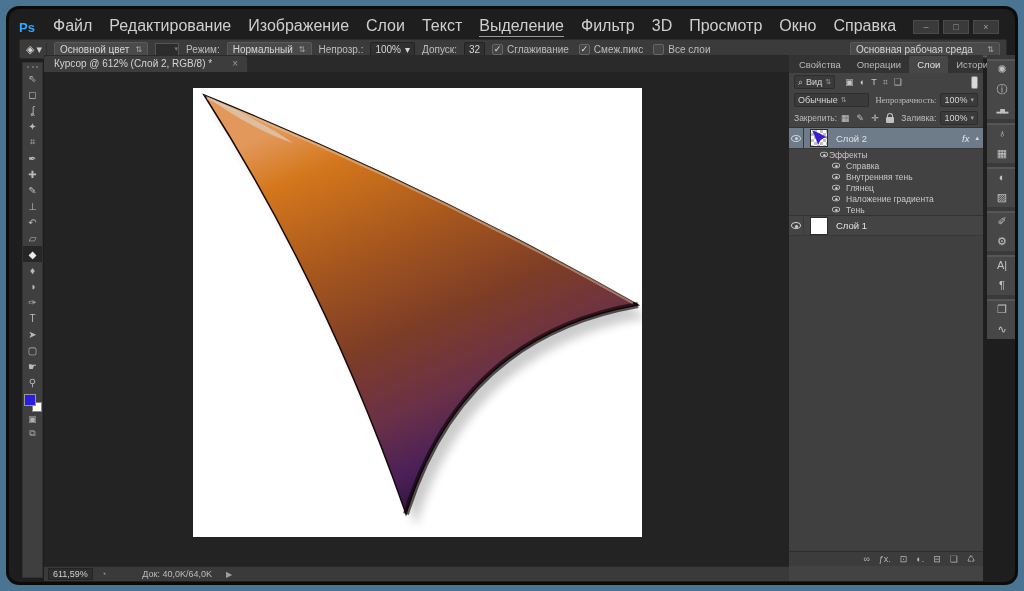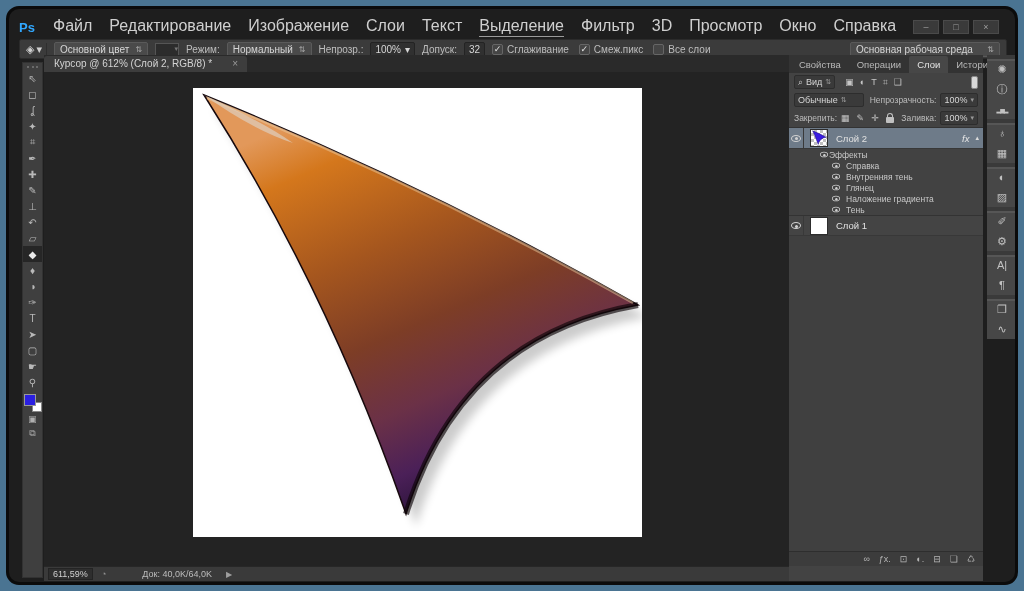--- a/index.html
+++ b/index.html
@@ -332,21 +332,21 @@
           <span>❑</span>
         </span>
       <span class="filter-toggle"></span>
     </div>
 
     <div class="prow">
       <span class="mini-dd" style="width:86px;">
         <span>Обычные</span>
         <span style="font-size:7px;color:#999;">⇅</span>
       </span>
-      <span class="tiny-label" style="margin-left:2px;">Непрозрачность:</span>
+      <span class="tiny-label" style="margin-left:2px;font-family:Liberation Serif, serif;">Непрозрачность:</span>
       <span class="mini-dd">
         <span>100%</span>
         <span style="font-size:7px;color:#999;">▾</span>
       </span>
     </div>
 
     <div class="prow">
       <span class="tiny-label">Закрепить:</span>
       <span class="lock-icons">
 

